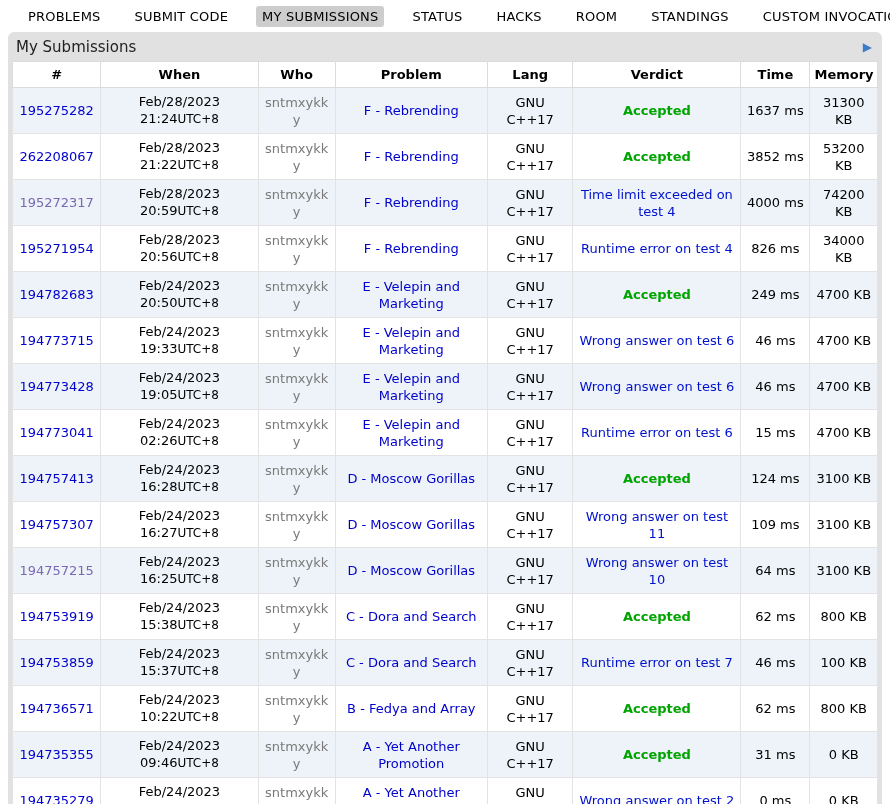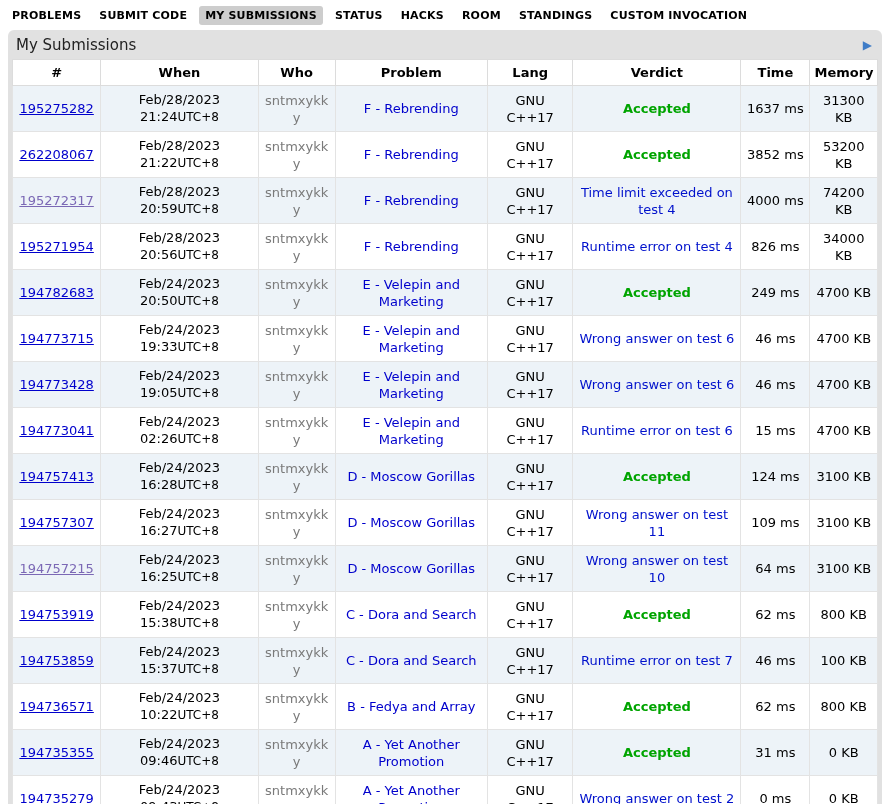--- a/index.html
+++ b/index.html
@@ -15,22 +15,22 @@
   }
   *{box-sizing:border-box;}
   html,body{margin:0;padding:0;}
   body{
     width:890px;height:804px;overflow:hidden;background:#fff;
     font-family:"DejaVu Sans","Liberation Sans",sans-serif;color:#000;
   }
   
   .nav{display:flex;align-items:center;gap:6px;padding:6px 6px 3px 6px;}
   .nav-item{
-    font-size:11px;font-weight:bold;letter-spacing:.2px;color:#000;
-    padding:3px 6px;border-radius:3px;cursor:pointer;white-space:nowrap;
+    font-size:13px;font-weight:normal;letter-spacing:.2px;color:#000;
+    padding:3px 6px;border-radius:3px;cursor:pointer;white-space:nowrap;margin-left:16px;
   }
   .nav-item.active{background:var(--navactive);}
   
   .datatable{
     margin:2px 8px 0 8px;background:var(--panelbg);
     border-radius:6px;padding:4px;
   }
   .caption-row{display:flex;justify-content:space-between;align-items:center;padding:2px 4px 5px 4px;}
   .caption{font-size:15px;color:#222;}
   .arrow{color:var(--arrowblue);font-size:12px;cursor:pointer;line-height:1;padding:0 2px;}
@@ -39,21 +39,21 @@
     font-size:13px;font-weight:bold;text-align:center;background:#fff;
     padding:5px 4px;border:1px solid #dcdcdc;
   }
   td{
     font-size:13px;text-align:center;line-height:17px;
     padding:5px 4px;border:1px solid #e3e3e3;word-wrap:break-word;
   }
   tbody tr:nth-child(odd){background:var(--rowalt);}
   tbody tr:nth-child(even){background:#fff;}
   a{cursor:pointer;}
-  .id-link{color:var(--link);text-decoration:underline;}
+  .id-link{color:var(--link);}
   .id-link.visited{color:var(--visited);}
   .user-link{color:var(--usergray);text-decoration:none;}
   .problem-link{color:var(--link);}
   .verdict-accepted{color:var(--accepted);font-weight:bold;}
   .verdict-rejected{color:var(--rejected);}
   .tz{font-size:12px;}
 </style>
 </head>
 <body>
 

